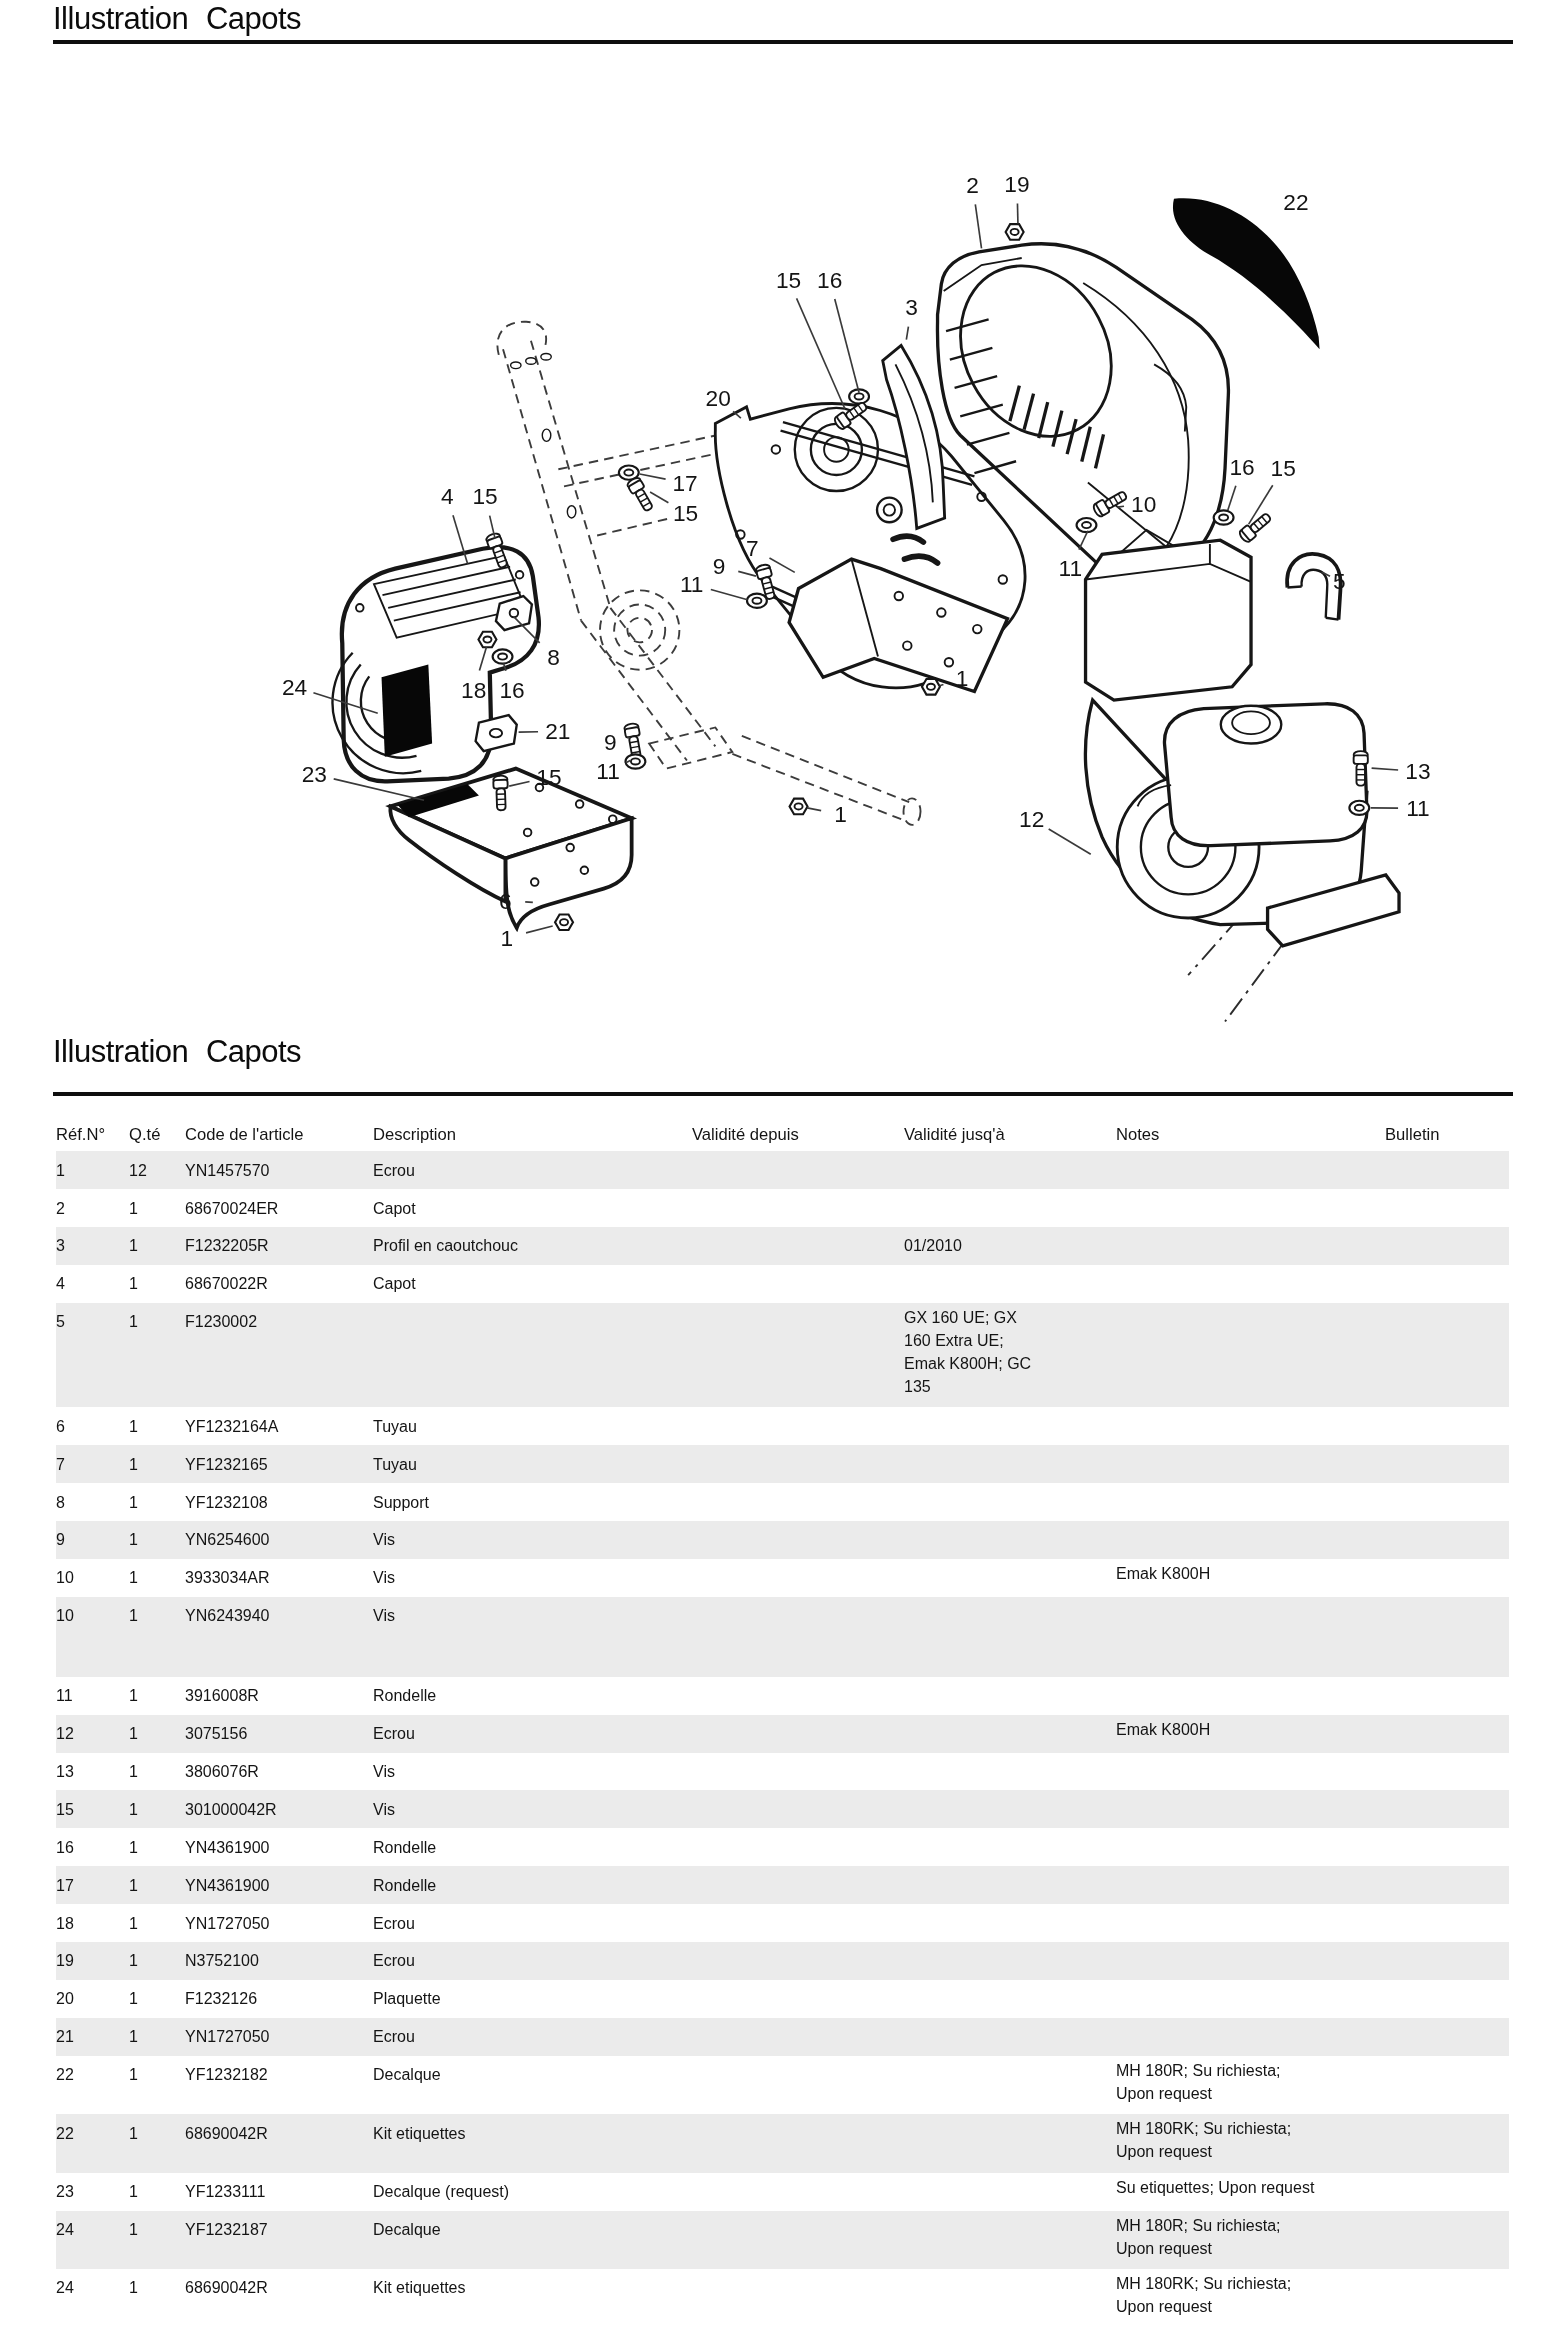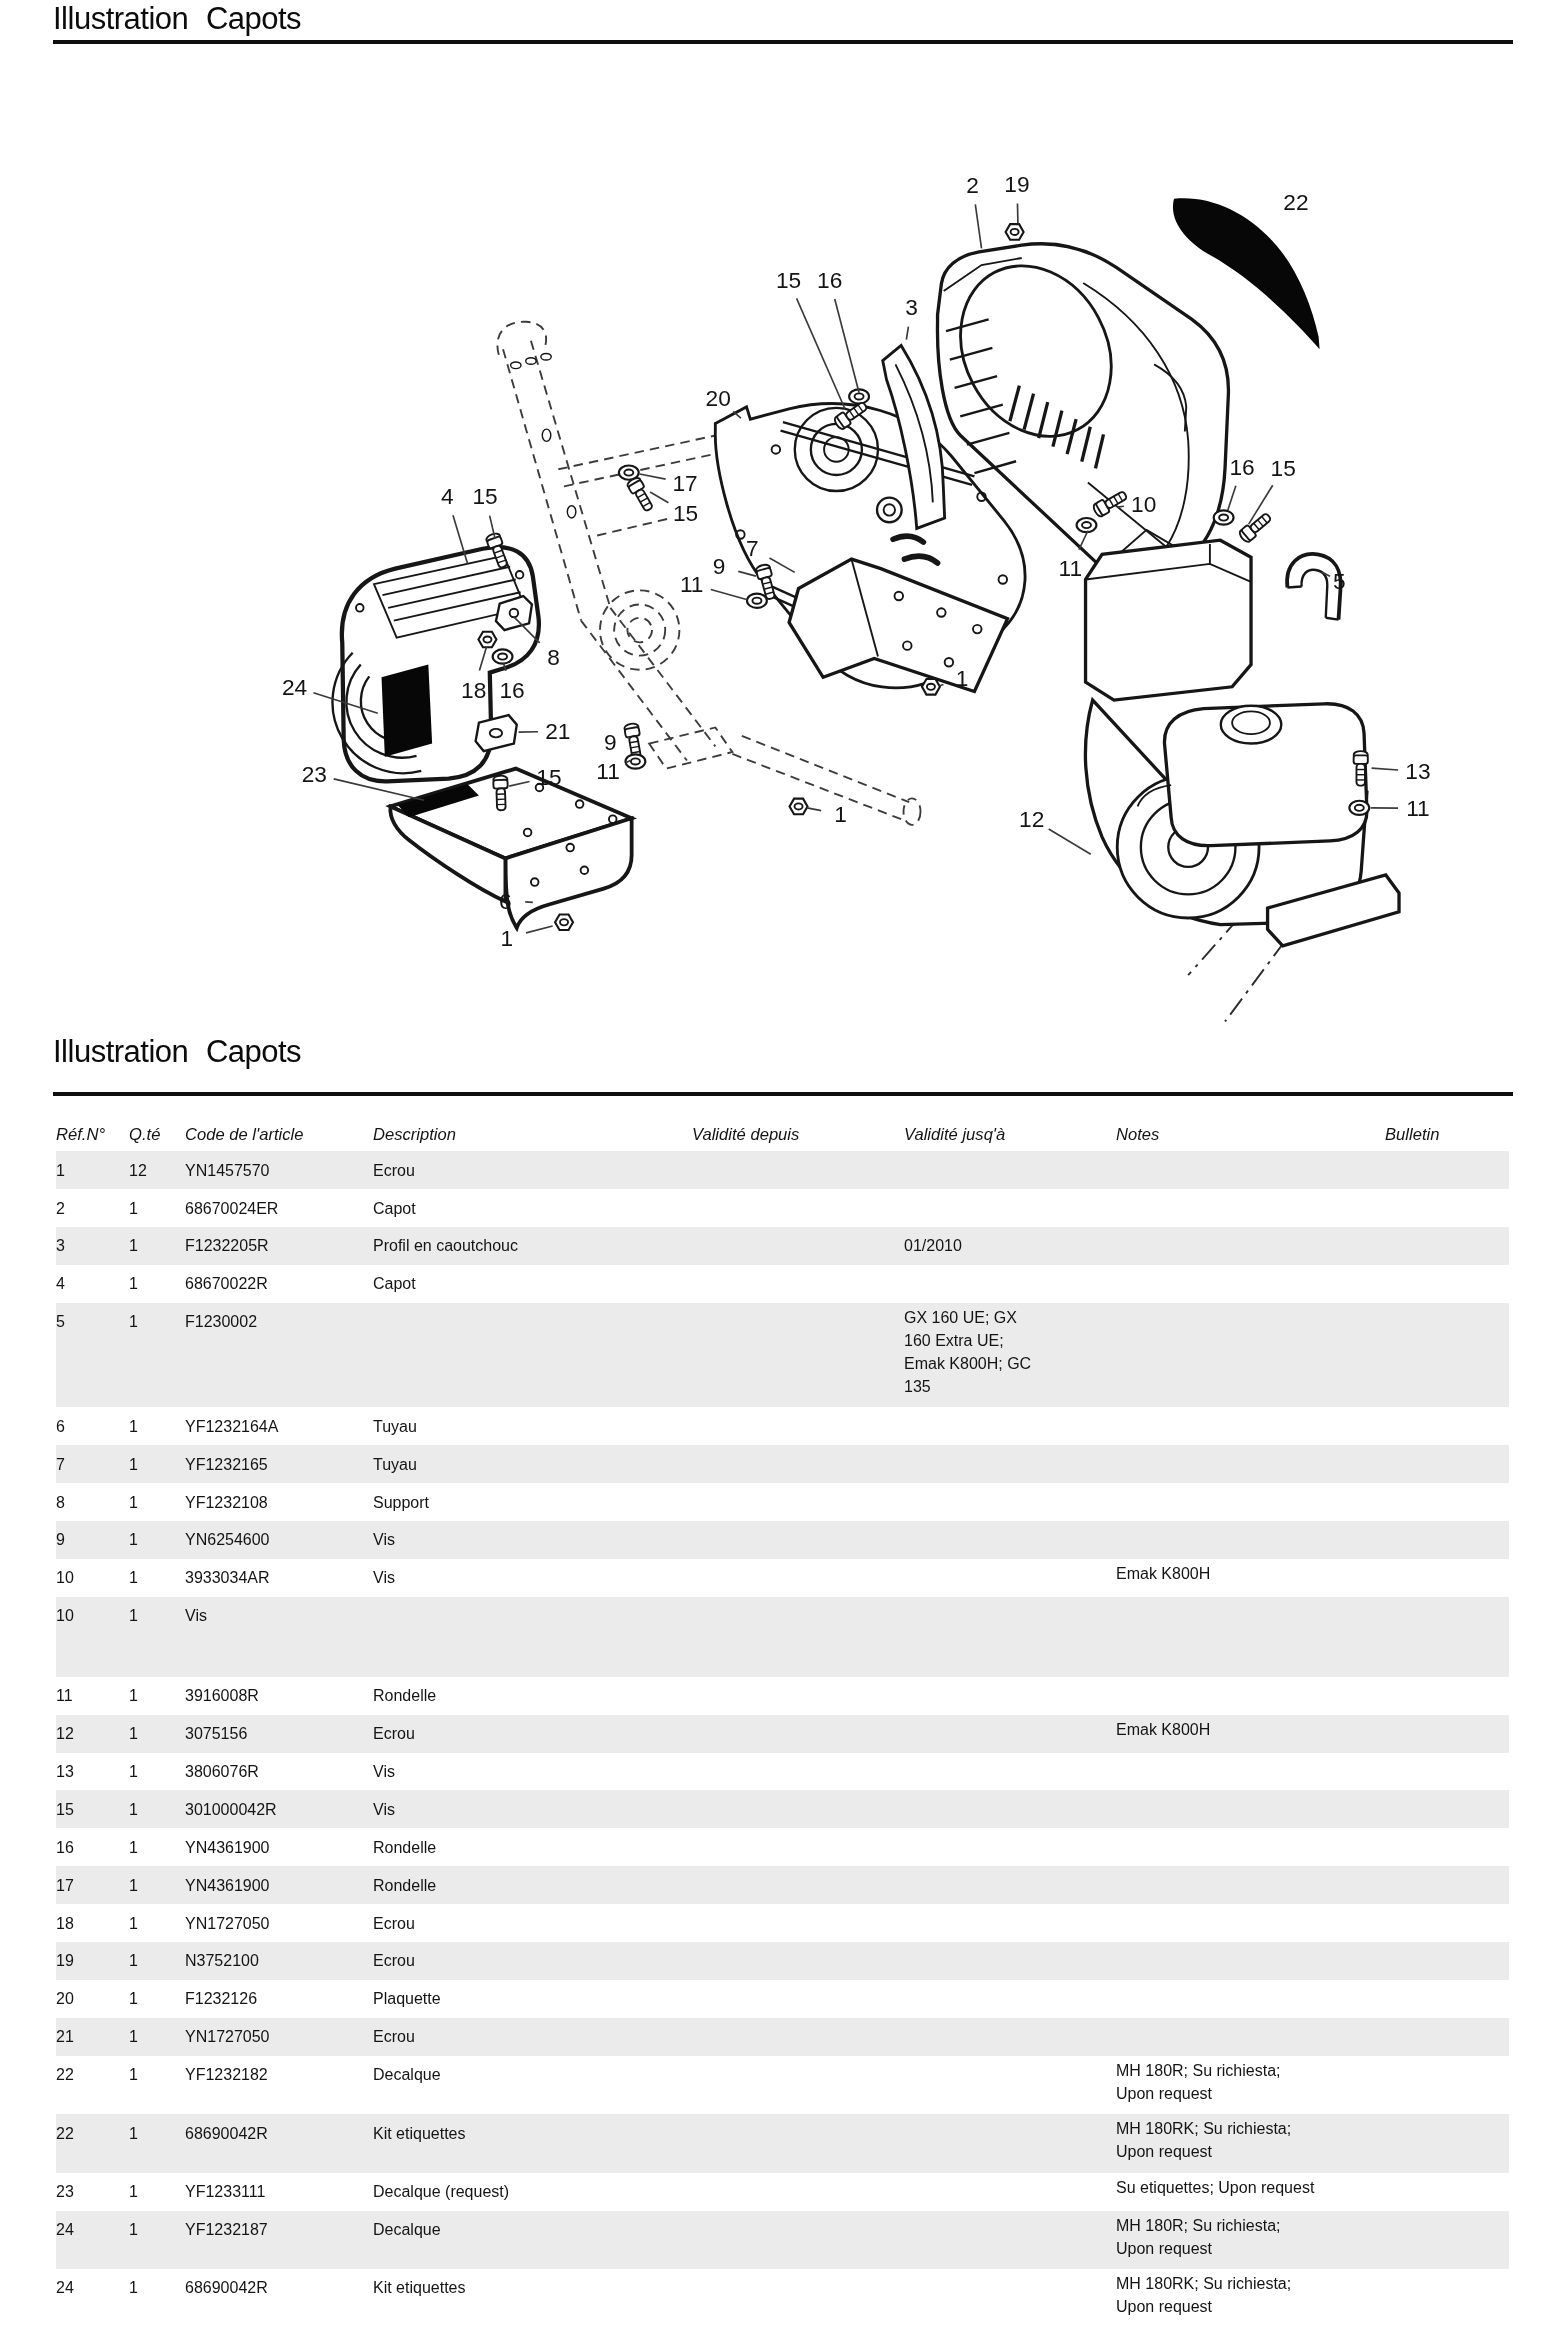--- a/index.html
+++ b/index.html
@@ -17,21 +17,21 @@
   #dsvg .callout{font:400 48px "Liberation Sans",sans-serif;fill:#141414;}
   #dsvg .leader{stroke:#3a3a3a;stroke-width:3.5;}
   .ln{stroke:#161616;fill:none;}
   .fw{fill:#fff;stroke:#161616;}
   .blk{fill:#070707;stroke:none;}
   .dash{stroke:#3c3c3c;fill:none;stroke-width:4;stroke-dasharray:20 13;}
   .dashdot{stroke:#2c2c2c;fill:none;stroke-width:4;stroke-dasharray:42 14 7 14;}
   #ptable{position:absolute;left:56px;top:1119px;width:1453px;}
   .thead,.trow{display:grid;grid-template-columns:73px 56px 188px 319px 212px 212px 269px 124px;}
   .thead{font-size:16.6px;padding:5.7px 0 7.6px 0;}
-  .thead>div{line-height:19px;font-style:italic;}
+  .thead>div{line-height:19px;}
   .trow{font-size:16px;}
   .trow>div{padding-top:10.4px;padding-bottom:9.5px;line-height:18px;}
   .trow .c-notes{line-height:23px;padding-right:70px;padding-top:3px;}
   .trow.shade{background:#ebebeb;}
   .trow.clip{height:80px;position:relative;z-index:2;}
 </style>
 </head>
 <body>
 
 <div class="sheet">
@@ -411,20 +411,21 @@
         <div class="c-code">3933034AR</div>
         <div class="c-desc">Vis</div>
         <div class="c-from"></div>
         <div class="c-to"></div>
         <div class="c-notes">Emak K800H</div>
         <div class="c-bulletin"></div>
       </div>
       <div class="trow shade clip">
         <div class="c-ref">10</div>
         <div class="c-qty">1</div>
+        <div class="c-code">YN6243940</div>
         <div class="c-desc">Vis</div>
         <div class="c-from"></div>
         <div class="c-to"></div>
         <div class="c-bulletin"></div>
       </div>
       <div class="trow">
         <div class="c-ref">11</div>
         <div class="c-qty">1</div>
         <div class="c-code">3916008R</div>
         <div class="c-desc">Rondelle</div>

